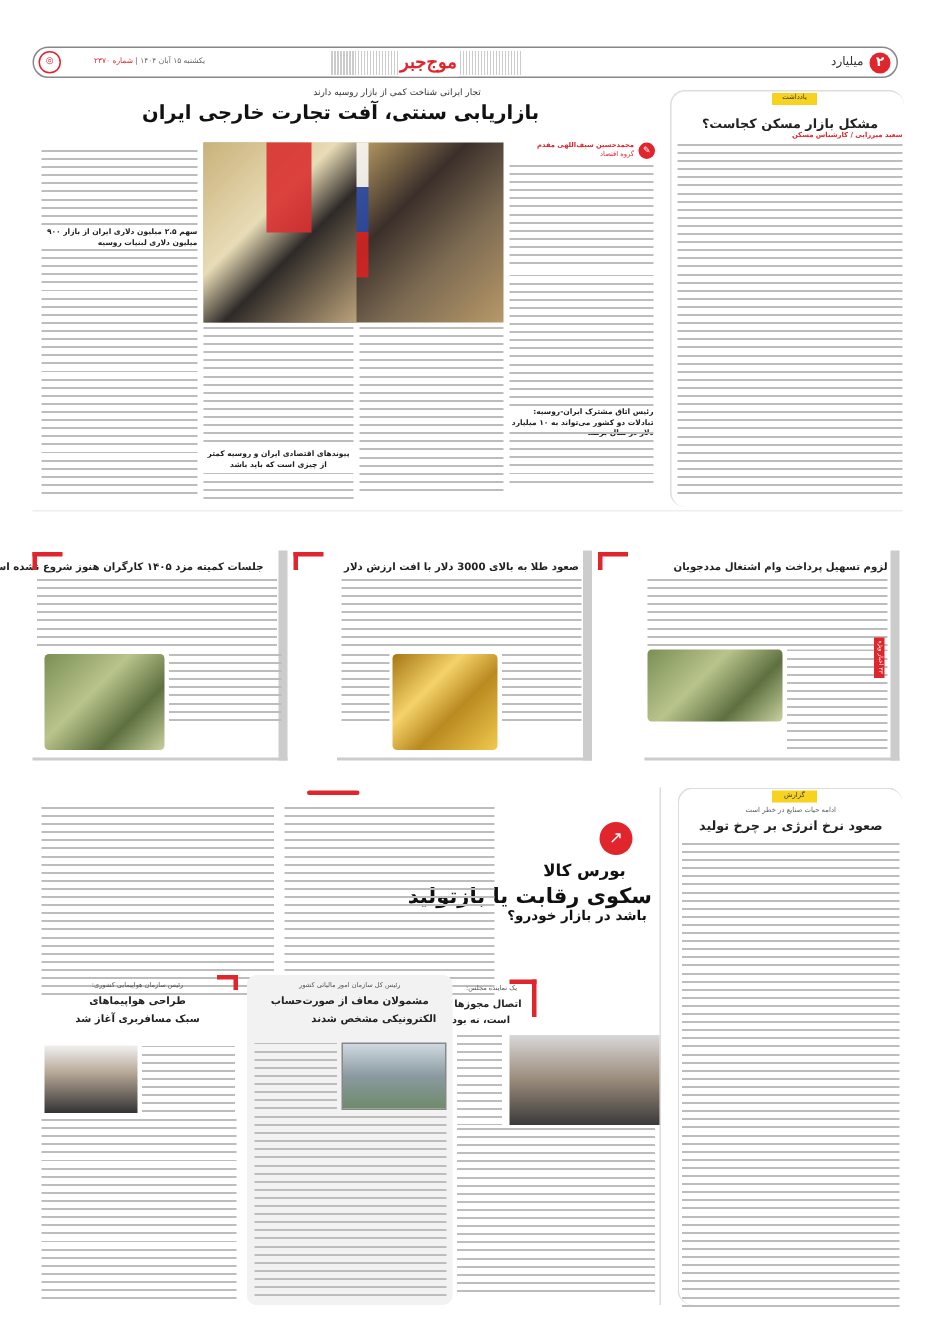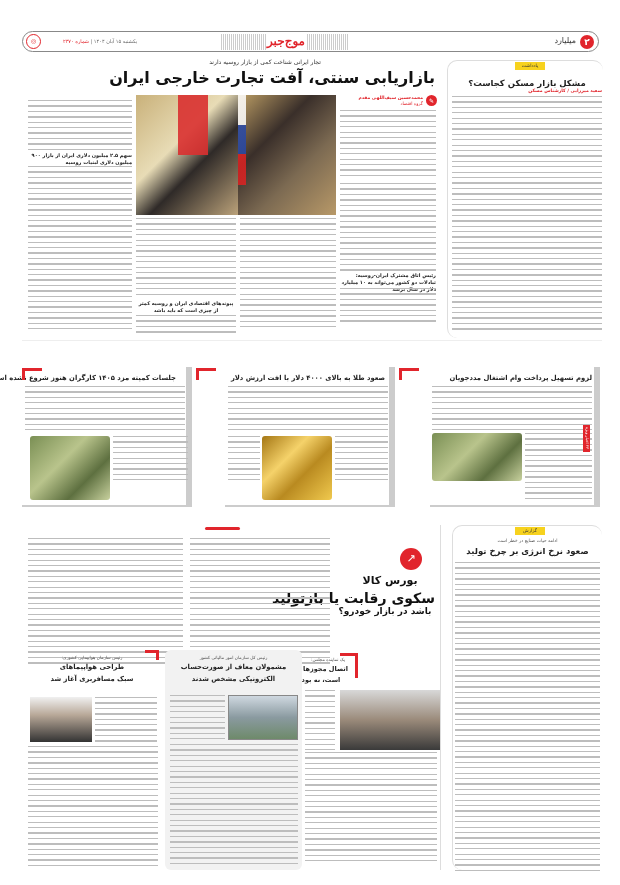--- a/index.html
+++ b/index.html
@@ -12,21 +12,21 @@
 #hdr{left:22px;top:31px;width:577px;height:21px;border:1px solid #888;border-radius:11px;background:#fff}
 #hdr .pg{right:4px;top:3px;width:14px;height:14px;border-radius:50%;background:#e1252c;color:#fff;font-size:9px;font-weight:bold;text-align:center;line-height:14px}
 #hdr .sec{right:22px;top:4px;font-size:8px;color:#333;font-family:"DejaVu Serif",serif}
 #hdr .logo-wrap{left:198px;top:2px;width:128px;height:16px;background:repeating-linear-gradient(90deg,#ccc 0,#ccc 1px,transparent 1px,transparent 2px)}
 #hdr .logo{left:45px;top:-2px;width:40px;height:19px;background:#fff;color:#e1252c;font-size:12px;font-weight:bold;text-align:center;line-height:18px;font-family:"DejaVu Serif",serif}
 #hdr .date{left:40px;top:6px;font-size:5px;color:#666}
 #hdr .date b{color:#e1252c;font-weight:normal}
 #hdr .badge{left:3px;top:2px;width:15px;height:15px;border-radius:50%;border:1.5px solid #e1252c;color:#e1252c;font-size:6px;text-align:center;line-height:12px}
 
 .kicker{font-size:6px;color:#333;text-align:center}
-.h1{font-size:16px;font-weight:bold;color:#111;text-align:right;white-space:nowrap}
+.h1{font-size:13px;font-weight:bold;color:#111;text-align:left;white-space:nowrap}
 .photo{background:linear-gradient(135deg,#a5874f 0%,#c8a86a 30%,#3a2f2a 55%,#7c6a52 75%,#b89968 100%)}
 .flag{background:linear-gradient(#fff 0,#fff 33%,#2849a8 33%,#2849a8 66%,#d22 66%)}
 .author{font-size:4.5px;color:#e1252c;font-weight:bold;text-align:right}
 .redcirc{width:11px;height:11px;border-radius:50%;background:#e1252c;color:#fff;font-size:6px;text-align:center;line-height:11px}
 .subhead{font-size:5px;font-weight:bold;color:#222;text-align:right;line-height:7px}
 
 .box{border:1px solid #ddd;border-radius:10px;background:#fff}
 .tag{background:#f7d21e;color:#333;font-size:4.6px;text-align:center;line-height:8px;height:8px}
 .h2{font-size:8.5px;font-weight:bold;color:#222;text-align:center;white-space:nowrap}
 .h3{font-size:6.8px;font-weight:bold;color:#222;text-align:center;white-space:nowrap}
@@ -89,21 +89,21 @@
 
 <div class="abs gcorner" style="left:430px;top:367px;width:170px;height:140px;border-top:none;border-left:none;border-right:6px solid #ccc;border-bottom:2px solid #ccc"></div>
 <div class="abs h3" style="left:432px;top:374px;width:160px;text-align:right">لزوم تسهیل پرداخت وام اشتغال مددجویان</div>
 <div class="abs txt lines" style="left:432px;top:386px;width:160px;height:45px"></div>
 <div class="abs money" style="left:432px;top:433px;width:90px;height:48px;border-radius:3px"></div>
 <div class="abs txt lines" style="left:525px;top:433px;width:67px;height:68px"></div>
 <div class="abs vtab" style="left:583px;top:425px;width:7px;height:27px">۳۳ اخبار ویژه</div>
 
 <div class="abs rcorner" style="left:399px;top:368px"></div>
 <div class="abs gcorner" style="left:225px;top:367px;width:170px;height:140px;border-top:none;border-left:none;border-right:6px solid #ccc;border-bottom:2px solid #ccc"></div>
-<div class="abs h3" style="left:228px;top:374px;width:160px">صعود طلا به بالای ۴۰۰۰ دلار با افت ارزش دلار</div>
+<div class="abs h3" style="left:228px;top:374px;width:160px">صعود طلا به بالای 3000 دلار با افت ارزش دلار</div>
 <div class="abs txt lines" style="left:228px;top:386px;width:160px;height:45px"></div>
 <div class="abs gold" style="left:262px;top:436px;width:70px;height:64px;border-radius:3px"></div>
 <div class="abs txt lines" style="left:335px;top:436px;width:53px;height:48px"></div>
 <div class="abs txt lines" style="left:228px;top:436px;width:32px;height:48px"></div>
 
 <div class="abs rcorner" style="left:196px;top:368px"></div>
 <div class="abs gcorner" style="left:22px;top:367px;width:170px;height:140px;border-top:none;border-left:none;border-right:6px solid #ccc;border-bottom:2px solid #ccc"></div>
 <div class="abs h3" style="left:16px;top:374px;width:160px">جلسات کمیته مزد ۱۴۰۵ کارگران هنوز شروع نشده است</div>
 <div class="abs txt lines" style="left:25px;top:386px;width:160px;height:45px"></div>
 <div class="abs money" style="left:30px;top:436px;width:80px;height:64px;border-radius:3px"></div>
@@ -129,21 +129,21 @@
 <div class="abs" style="left:265px;top:657px;width:80px;font-size:4.4px;color:#555;text-align:right">یک نماینده مجلس:</div>
 <div class="abs h3" style="left:258px;top:665px;width:90px;font-size:6.5px;text-align:right">اتصال مجوزها نیازمند اراده دولت</div>
 <div class="abs h3" style="left:258px;top:676px;width:90px;font-size:6.5px;text-align:center">است، نه بودجه و قانون</div>
 <div class="abs ptrt" style="left:340px;top:690px;width:100px;height:60px"></div>
 <div class="abs txt lines" style="left:305px;top:690px;width:30px;height:60px"></div>
 <div class="abs txt lines" style="left:305px;top:752px;width:132px;height:112px"></div>
 
 <div class="abs gray-card" style="left:165px;top:650px;width:137px;height:220px"></div>
 <div class="abs" style="left:170px;top:655px;width:127px;font-size:4.4px;color:#555;text-align:center">رئیس کل سازمان امور مالیاتی کشور</div>
 <div class="abs h3" style="left:168px;top:663px;width:131px">مشمولان معاف از صورت‌حساب</div>
-<div class="abs h3" style="left:168px;top:675px;width:131px">الکترونیکی مشخص شدند</div>
+<div class="abs h3" style="left:184px;top:675px;width:131px">الکترونیکی مشخص شدند</div>
 <div class="abs bldg" style="left:228px;top:695px;width:70px;height:45px;border:1px solid #888"></div>
 <div class="abs txt lines" style="left:170px;top:695px;width:55px;height:45px"></div>
 <div class="abs txt lines" style="left:170px;top:744px;width:128px;height:120px"></div>
 
 <div class="abs rcorner" style="left:145px;top:650px;border-left:none;border-right:3px solid #e1252c;width:14px;height:10px"></div>
 <div class="abs" style="left:28px;top:655px;width:128px;font-size:4.4px;color:#555;text-align:center">رئیس سازمان هواپیمایی کشوری:</div>
 <div class="abs h3" style="left:28px;top:663px;width:128px">طراحی هواپیماهای</div>
 <div class="abs h3" style="left:28px;top:675px;width:128px">سبک مسافربری آغاز شد</div>
 <div class="abs ptrt" style="left:30px;top:697px;width:62px;height:45px;background:linear-gradient(#f0f0f0,#b8a898 40%,#333)"></div>
 <div class="abs txt lines" style="left:95px;top:697px;width:62px;height:45px"></div>

